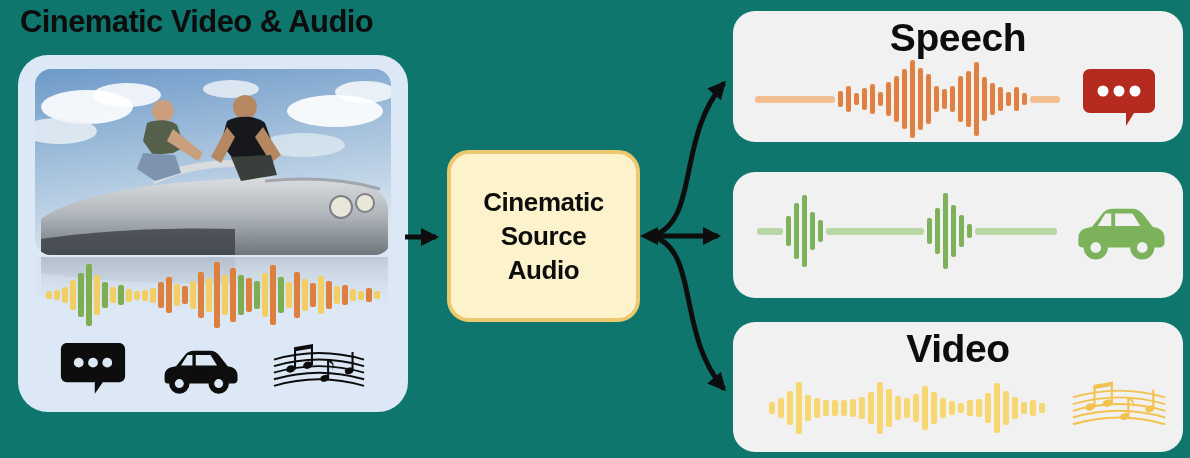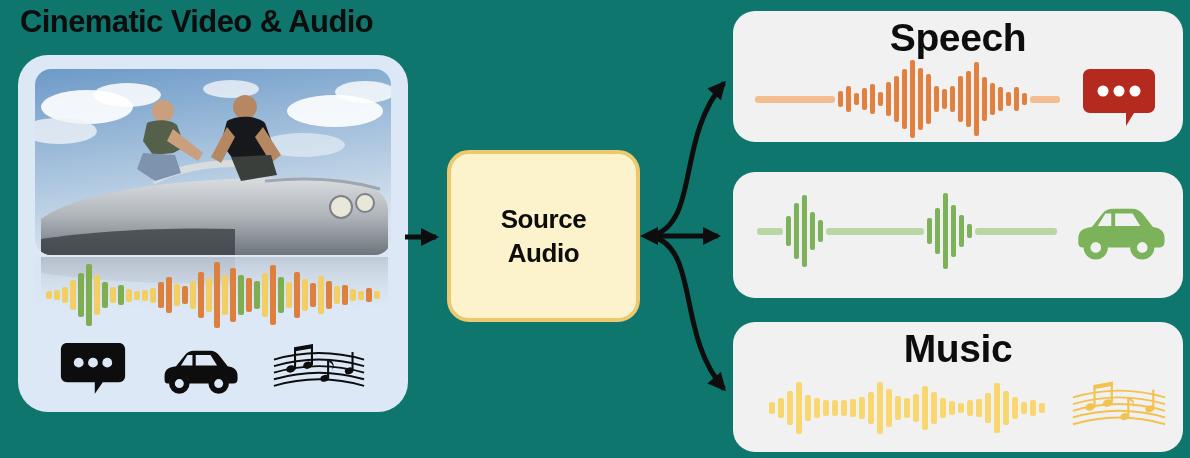--- a/index.html
+++ b/index.html
@@ -211,20 +211,21 @@
             <path d="M60.8,24 C66,27 67,31 64,36 C66,31 64,28 60.8,27 Z"></path>
             <ellipse cx="82" cy="36" rx="4.6" ry="3.5" transform="rotate(-18 82 36)"></ellipse>
             <rect x="84.6" y="16" width="2.2" height="20"></rect>
           </g>
         </svg>
       </span>
     </div>
   </div>
 
   <div class="processor-box">
+    <div class="processor-line">Cinematic</div>
     <div class="processor-line">Source</div>
     <div class="processor-line">Audio</div>
   </div>
 
   <div class="output-panel" id="speech-panel">
     <div class="panel-title">Speech</div>
     <div class="panel-row">
       <div class="wave-area" style="display: flex; align-items: center; gap: 3px;">
           <div style="flex: 0 0 auto; width: 80px; height: 7px; border-radius: 3px; background: rgb(242, 189, 143);"></div>
           <div style="flex: 0 0 auto; width: 5px; height: 16px; border-radius: 2px; background: rgb(224, 129, 63);"></div>
@@ -292,21 +293,21 @@
             <path fill="var(--panel-gray)" d="M42,16 L36,16 L28,29 L42,29 Z"></path>
             <circle cx="26" cy="51" r="9" fill="var(--panel-gray)" stroke="currentColor" stroke-width="7"></circle>
             <circle cx="74" cy="51" r="9" fill="var(--panel-gray)" stroke="currentColor" stroke-width="7"></circle>
           </svg>
         </span>
       </div>
     </div>
   </div>
 
   <div class="output-panel" id="music-panel">
-    <div class="panel-title">Music</div>
+    <div class="panel-title">Video</div>
     <div class="panel-row">
       <div class="wave-area" style="display: flex; align-items: center; gap: 3px;">
           <div style="flex: 0 0 auto; width: 6px; height: 12px; border-radius: 2px; background: rgb(248, 214, 112);"></div>
           <div style="flex: 0 0 auto; width: 6px; height: 20px; border-radius: 2px; background: rgb(248, 214, 112);"></div>
           <div style="flex: 0 0 auto; width: 6px; height: 34px; border-radius: 2px; background: rgb(248, 214, 112);"></div>
           <div style="flex: 0 0 auto; width: 6px; height: 52px; border-radius: 2px; background: rgb(248, 214, 112);"></div>
           <div style="flex: 0 0 auto; width: 6px; height: 26px; border-radius: 2px; background: rgb(248, 214, 112);"></div>
           <div style="flex: 0 0 auto; width: 6px; height: 20px; border-radius: 2px; background: rgb(248, 214, 112);"></div>
           <div style="flex: 0 0 auto; width: 6px; height: 16px; border-radius: 2px; background: rgb(248, 214, 112);"></div>
           <div style="flex: 0 0 auto; width: 6px; height: 16px; border-radius: 2px; background: rgb(248, 214, 112);"></div>

